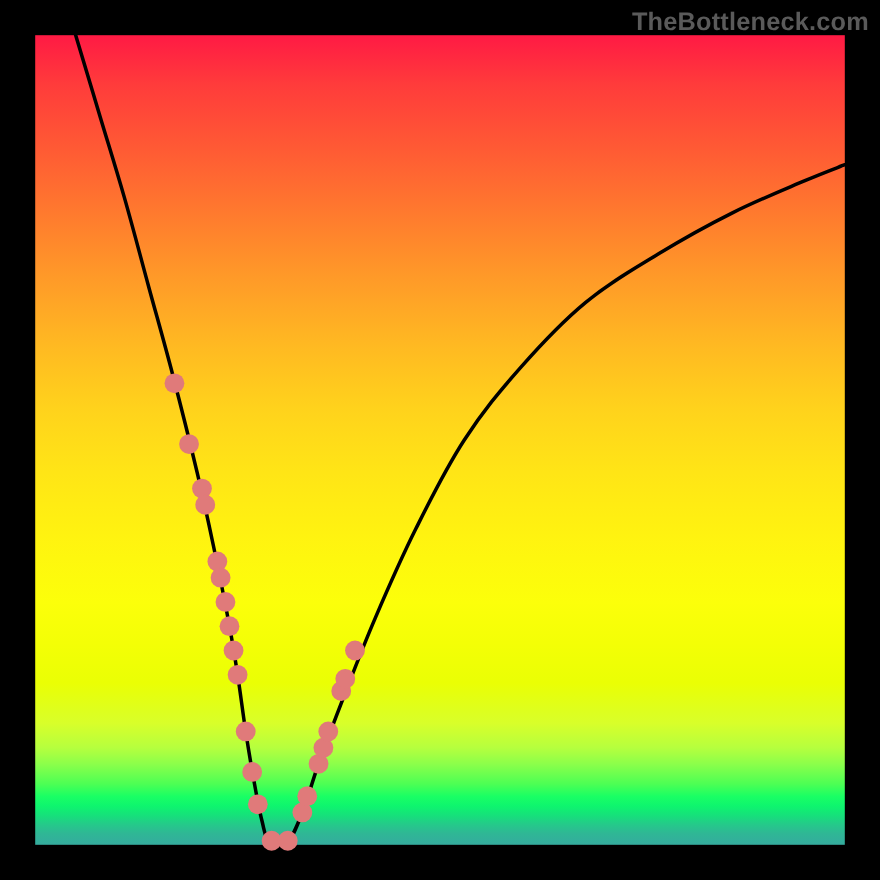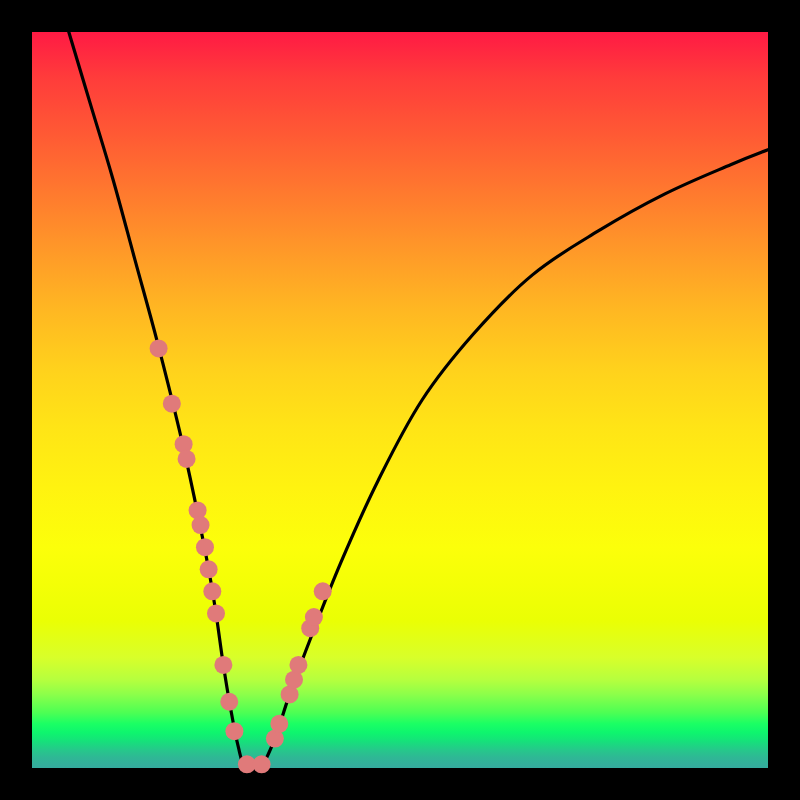--- a/index.html
+++ b/index.html
@@ -70,20 +70,21 @@
     overflow: visible;
   }
 </style>
 </head>
 <body>
 
 <div class="frame">
 
   <div class="plot-area"></div>
 
+  <div class="watermark">TheBottleneck.com</div>
 
   <svg class="curve-layer" viewBox="0 0 736 736" preserveAspectRatio="none">
     <path id="curve-path" fill="none" stroke="#000" stroke-width="3.2" stroke-linecap="round" stroke-linejoin="round" d="M 36.80 0.00 C 40.77 13.25, 50.93 47.10, 58.88 73.60 C 66.83 100.10, 73.01 119.38, 80.96 147.20 C 88.91 175.02, 95.09 199.01, 103.04 228.16 C 110.99 257.31, 117.17 278.65, 125.12 309.12 C 133.07 339.59, 140.58 369.62, 147.20 397.44 C 153.82 425.26, 156.62 438.51, 161.92 463.68 C 167.22 488.85, 172.67 516.08, 176.64 537.28 C 180.61 558.48, 181.35 564.22, 184.00 581.44 C 186.65 598.66, 188.71 615.74, 191.36 632.96 C 194.01 650.18, 196.07 662.55, 198.72 677.12 C 201.37 691.69, 203.43 703.32, 206.08 713.92 C 208.73 724.52, 209.47 732.03, 213.44 736.00 C 217.41 739.97, 222.86 741.30, 228.16 736.00 C 233.46 730.70, 237.58 719.81, 242.88 706.56 C 248.18 693.31, 250.98 680.95, 257.60 662.40 C 264.22 643.85, 270.41 627.37, 279.68 603.52 C 288.95 579.67, 297.20 557.74, 309.12 529.92 C 321.04 502.10, 331.35 478.11, 345.92 448.96 C 360.49 419.81, 372.86 394.50, 390.08 368.00 C 407.30 341.50, 421.73 324.28, 441.60 301.76 C 461.47 279.24, 477.96 261.43, 500.48 242.88 C 523.00 224.33, 542.87 213.29, 566.72 198.72 C 590.57 184.15, 609.11 173.84, 632.96 161.92 C 656.81 150.00, 680.65 140.43, 699.20 132.48 C 717.75 124.53, 729.38 120.41, 736.00 117.76"></path>
     <g id="dot-group">
         <circle cx="126.59" cy="316.48" r="9" fill="#e07a7a"></circle>
         <circle cx="139.84" cy="371.68" r="9" fill="#e07a7a"></circle>
         <circle cx="151.62" cy="412.16" r="9" fill="#e07a7a"></circle>
         <circle cx="154.56" cy="426.88" r="9" fill="#e07a7a"></circle>
         <circle cx="165.60" cy="478.40" r="9" fill="#e07a7a"></circle>
         <circle cx="168.54" cy="493.12" r="9" fill="#e07a7a"></circle>

